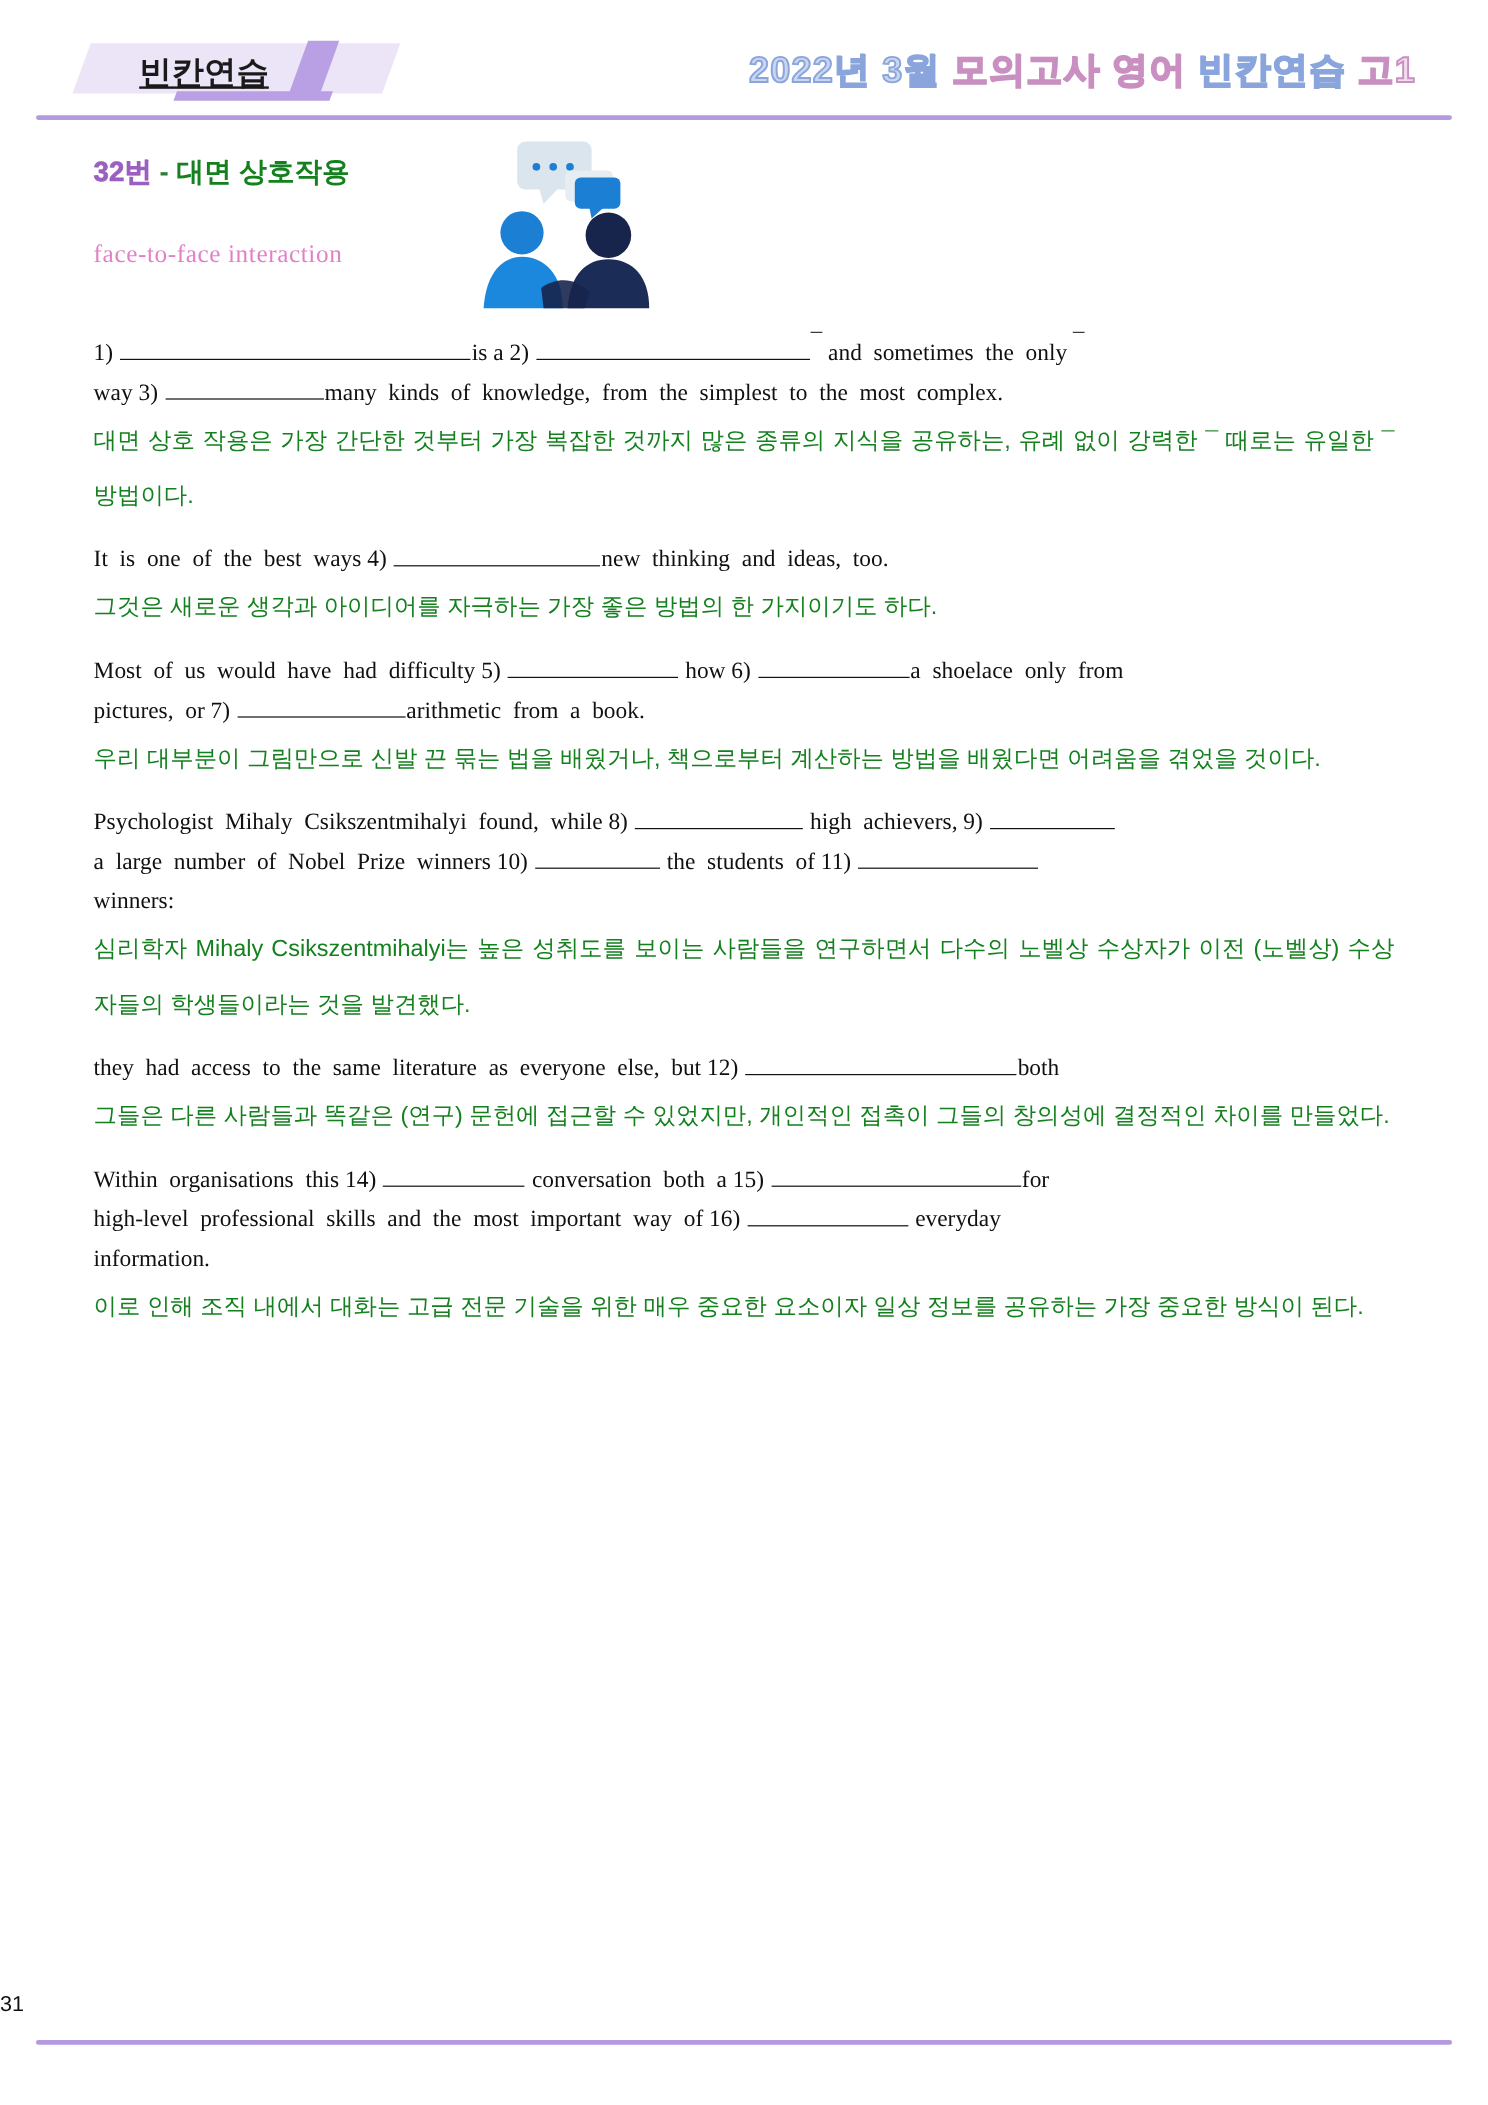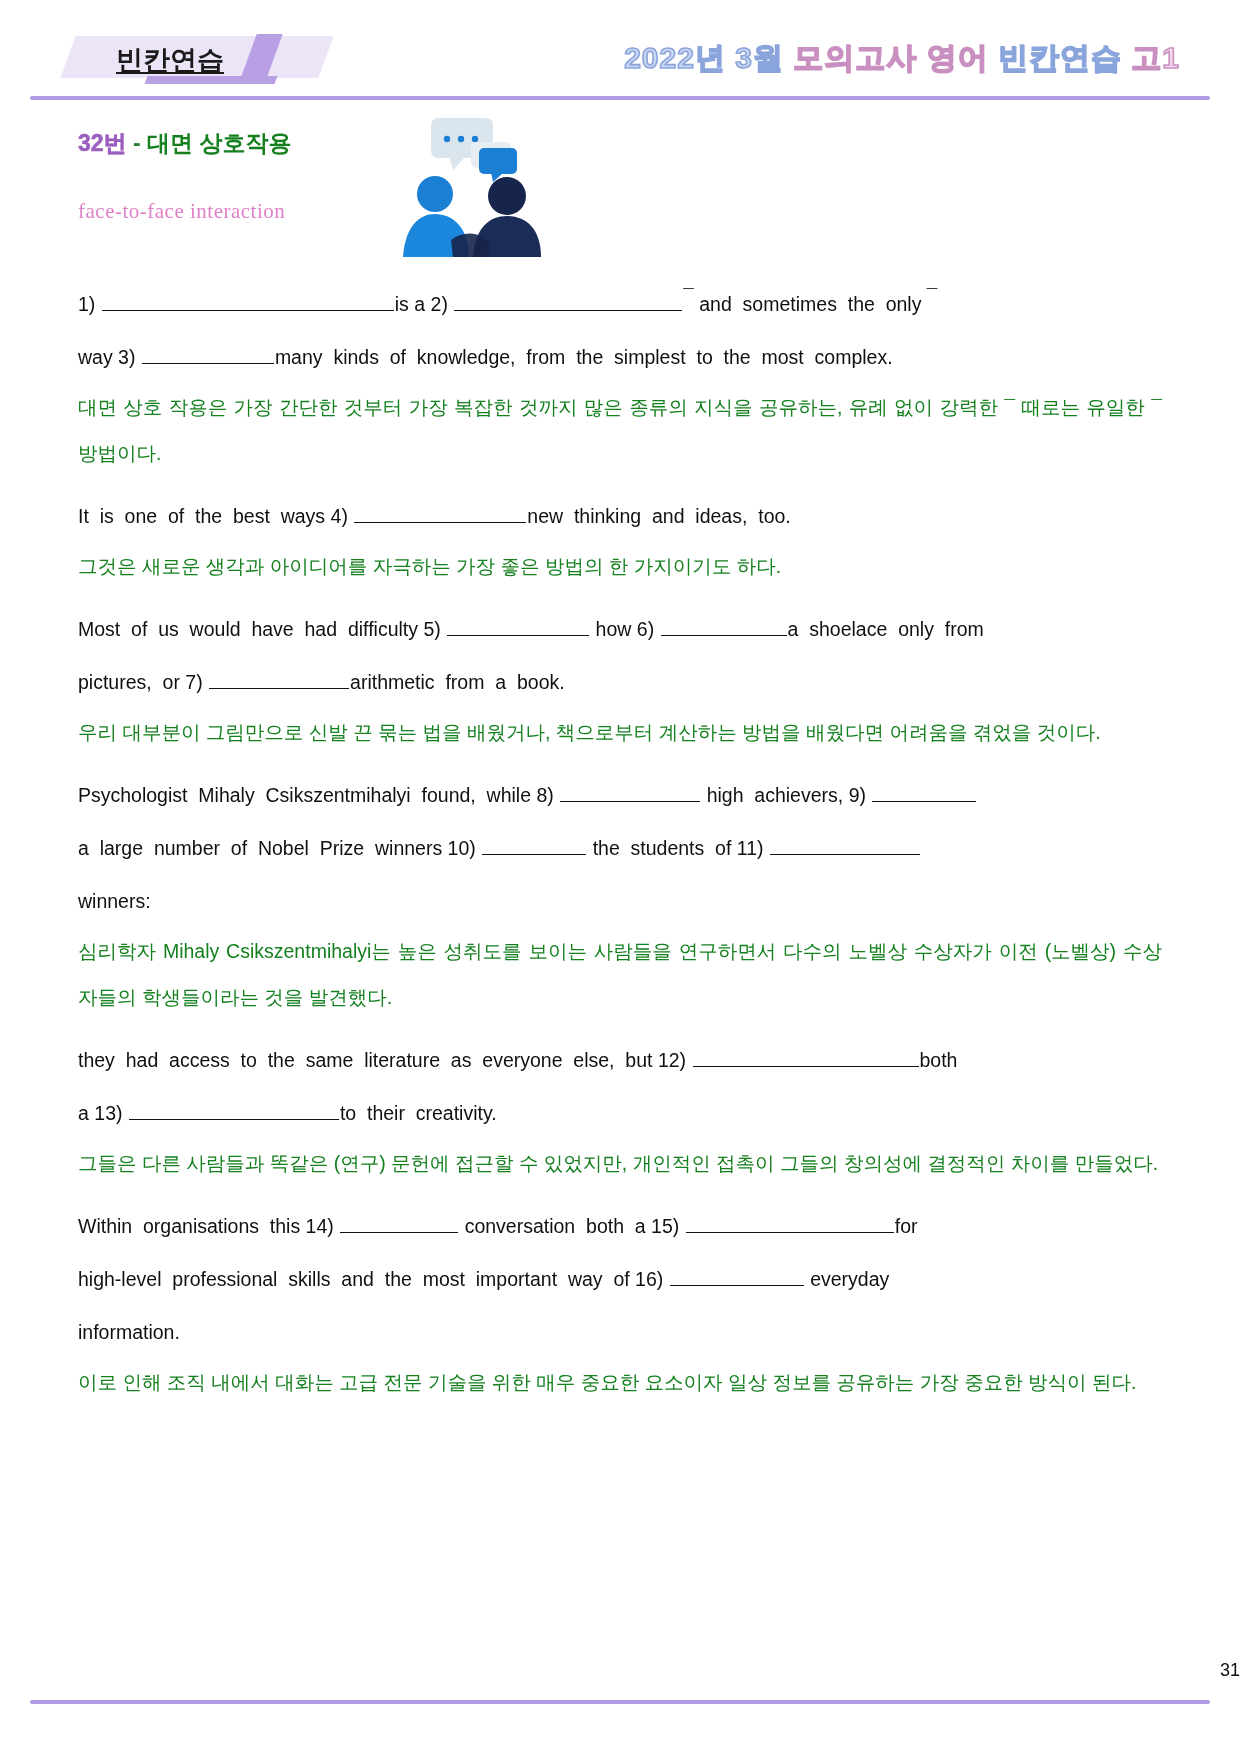--- a/index.html
+++ b/index.html
@@ -131,24 +131,24 @@
     left: 78px;
     top: 278px;
     width: 1084px;
   }
   .para {
     margin: 0 0 14px 0;
   }
   .line-en {
     font-size: 19.5px;
     color: #101010;
-    line-height: 53px;
+    line-height: 33px;
     text-align: justify;
     text-justify: inter-word;
-    font-family: Liberation Sans, sans-serif;
+    font-family: Liberation Serif, serif;
   }
   .line-kr {
     font-size: 19.5px;
     color: #14801e;
     line-height: 46px;
     text-align: justify;
     text-justify: inter-word;
     font-family: "Liberation Sans", sans-serif;
   }
   .para:last-child .line-en,
@@ -168,21 +168,21 @@
     font-size: 19px;
     color: #111;
   }
 
   
   .page-number {
     position: absolute;
     left: 0;
     top: 1660px;
     width: 1240px;
-    text-align: right;
+    text-align: left;
     font-size: 18px;
     color: #111;
   }
   .footer-rule {
     position: absolute;
     left: 30px;
     top: 1700px;
     width: 1180px;
     height: 4px;
     background: #b49ae0;
@@ -313,25 +313,20 @@
     </div>
     <div class="line-kr">심리학자 Mihaly Csikszentmihalyi는 높은 성취도를 보이는 사람들을 연구하면서 다수의 노벨상 수상자가 이전 (노벨상) 수상자들의 학생들이라는 것을 발견했다.</div>
   </div>
 
   <div class="para">
     <div class="line-en">
       <span>they&nbsp; had&nbsp; access&nbsp; to&nbsp; the&nbsp; same&nbsp; literature&nbsp; as&nbsp; everyone&nbsp; else,&nbsp; but</span>
       <span>12)</span>
       <span class="blank" style="width:226px"></span><span>both</span>
     </div>
-    <div class="line-en nojust">
-      <span>a</span>
-      <span>13)</span>
-      <span class="blank" style="width:210px"></span><span>to&nbsp; their&nbsp; creativity.</span>
-    </div>
     <div class="line-kr">그들은 다른 사람들과 똑같은 (연구) 문헌에 접근할 수 있었지만, 개인적인 접촉이 그들의 창의성에 결정적인 차이를 만들었다.</div>
   </div>
 
   <div class="para">
     <div class="line-en">
       <span>Within&nbsp; organisations&nbsp; this</span>
       <span>14)</span>
       <span class="blank" style="width:118px"></span>
       <span>conversation&nbsp; both&nbsp; a</span>
       <span>15)</span>

